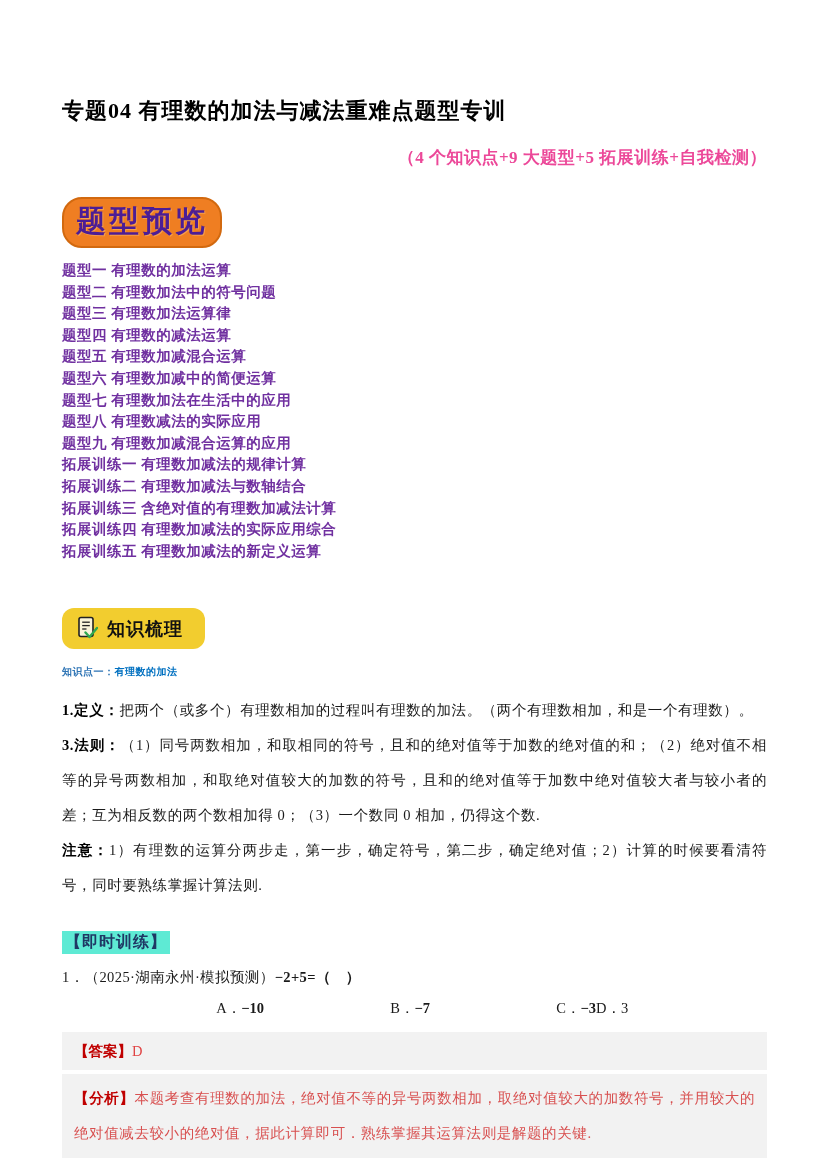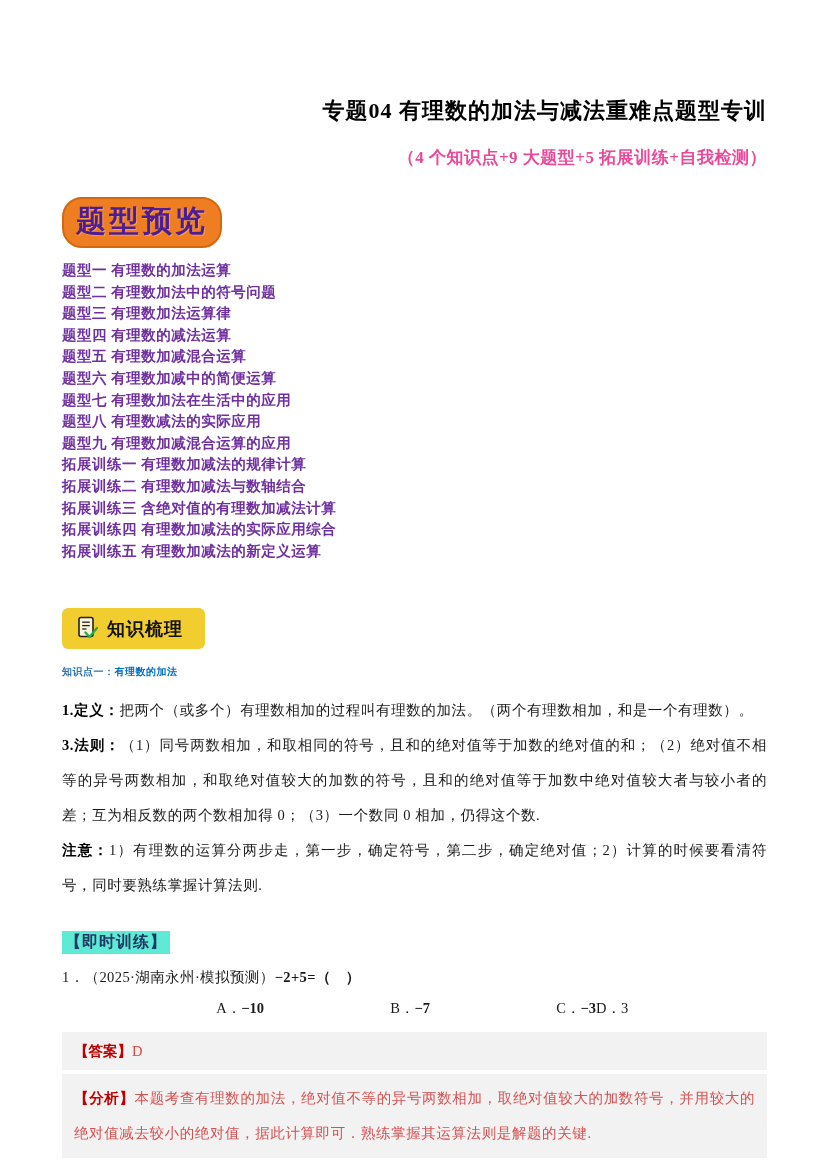--- a/index.html
+++ b/index.html
@@ -10,21 +10,21 @@
     margin: 0 auto;
     background: #ffffff;
     box-sizing: border-box;
     padding: 96px 60px 20px 62px;
     font-family: "Liberation Serif", "DejaVu Serif", serif;
     color: #1a1a1a;
     overflow: hidden;
   }
   .doc-title {
     margin: 0 0 20px 0;
-    text-align: right;
+    text-align: left;
     font-size: 22px;
     font-weight: bold;
     color: #000;
     letter-spacing: 1px;
   }
   .doc-subtitle {
     margin: 0 0 28px 0;
     text-align: right;
     font-size: 17px;
     font-weight: bold;
@@ -50,21 +50,21 @@
     font-size: 14.5px;
     line-height: 21.6px;
     letter-spacing: 0.5px;
     white-space: nowrap;
   }
   .knowledge-badge {
     display: inline-flex;
     align-items: center;
     gap: 9px;
     background: #f2cd2f;
-    border-radius: 6px;
+    border-radius: 12px;
     padding: 8px 22px 8px 14px;
     margin-top: 34px;
     font-family: "Liberation Sans", "DejaVu Sans", sans-serif;
     font-size: 18px;
     font-weight: bold;
     color: #111;
     letter-spacing: 1px;
   }
   .kp-line {
     margin: 16px 0 14px 0;

